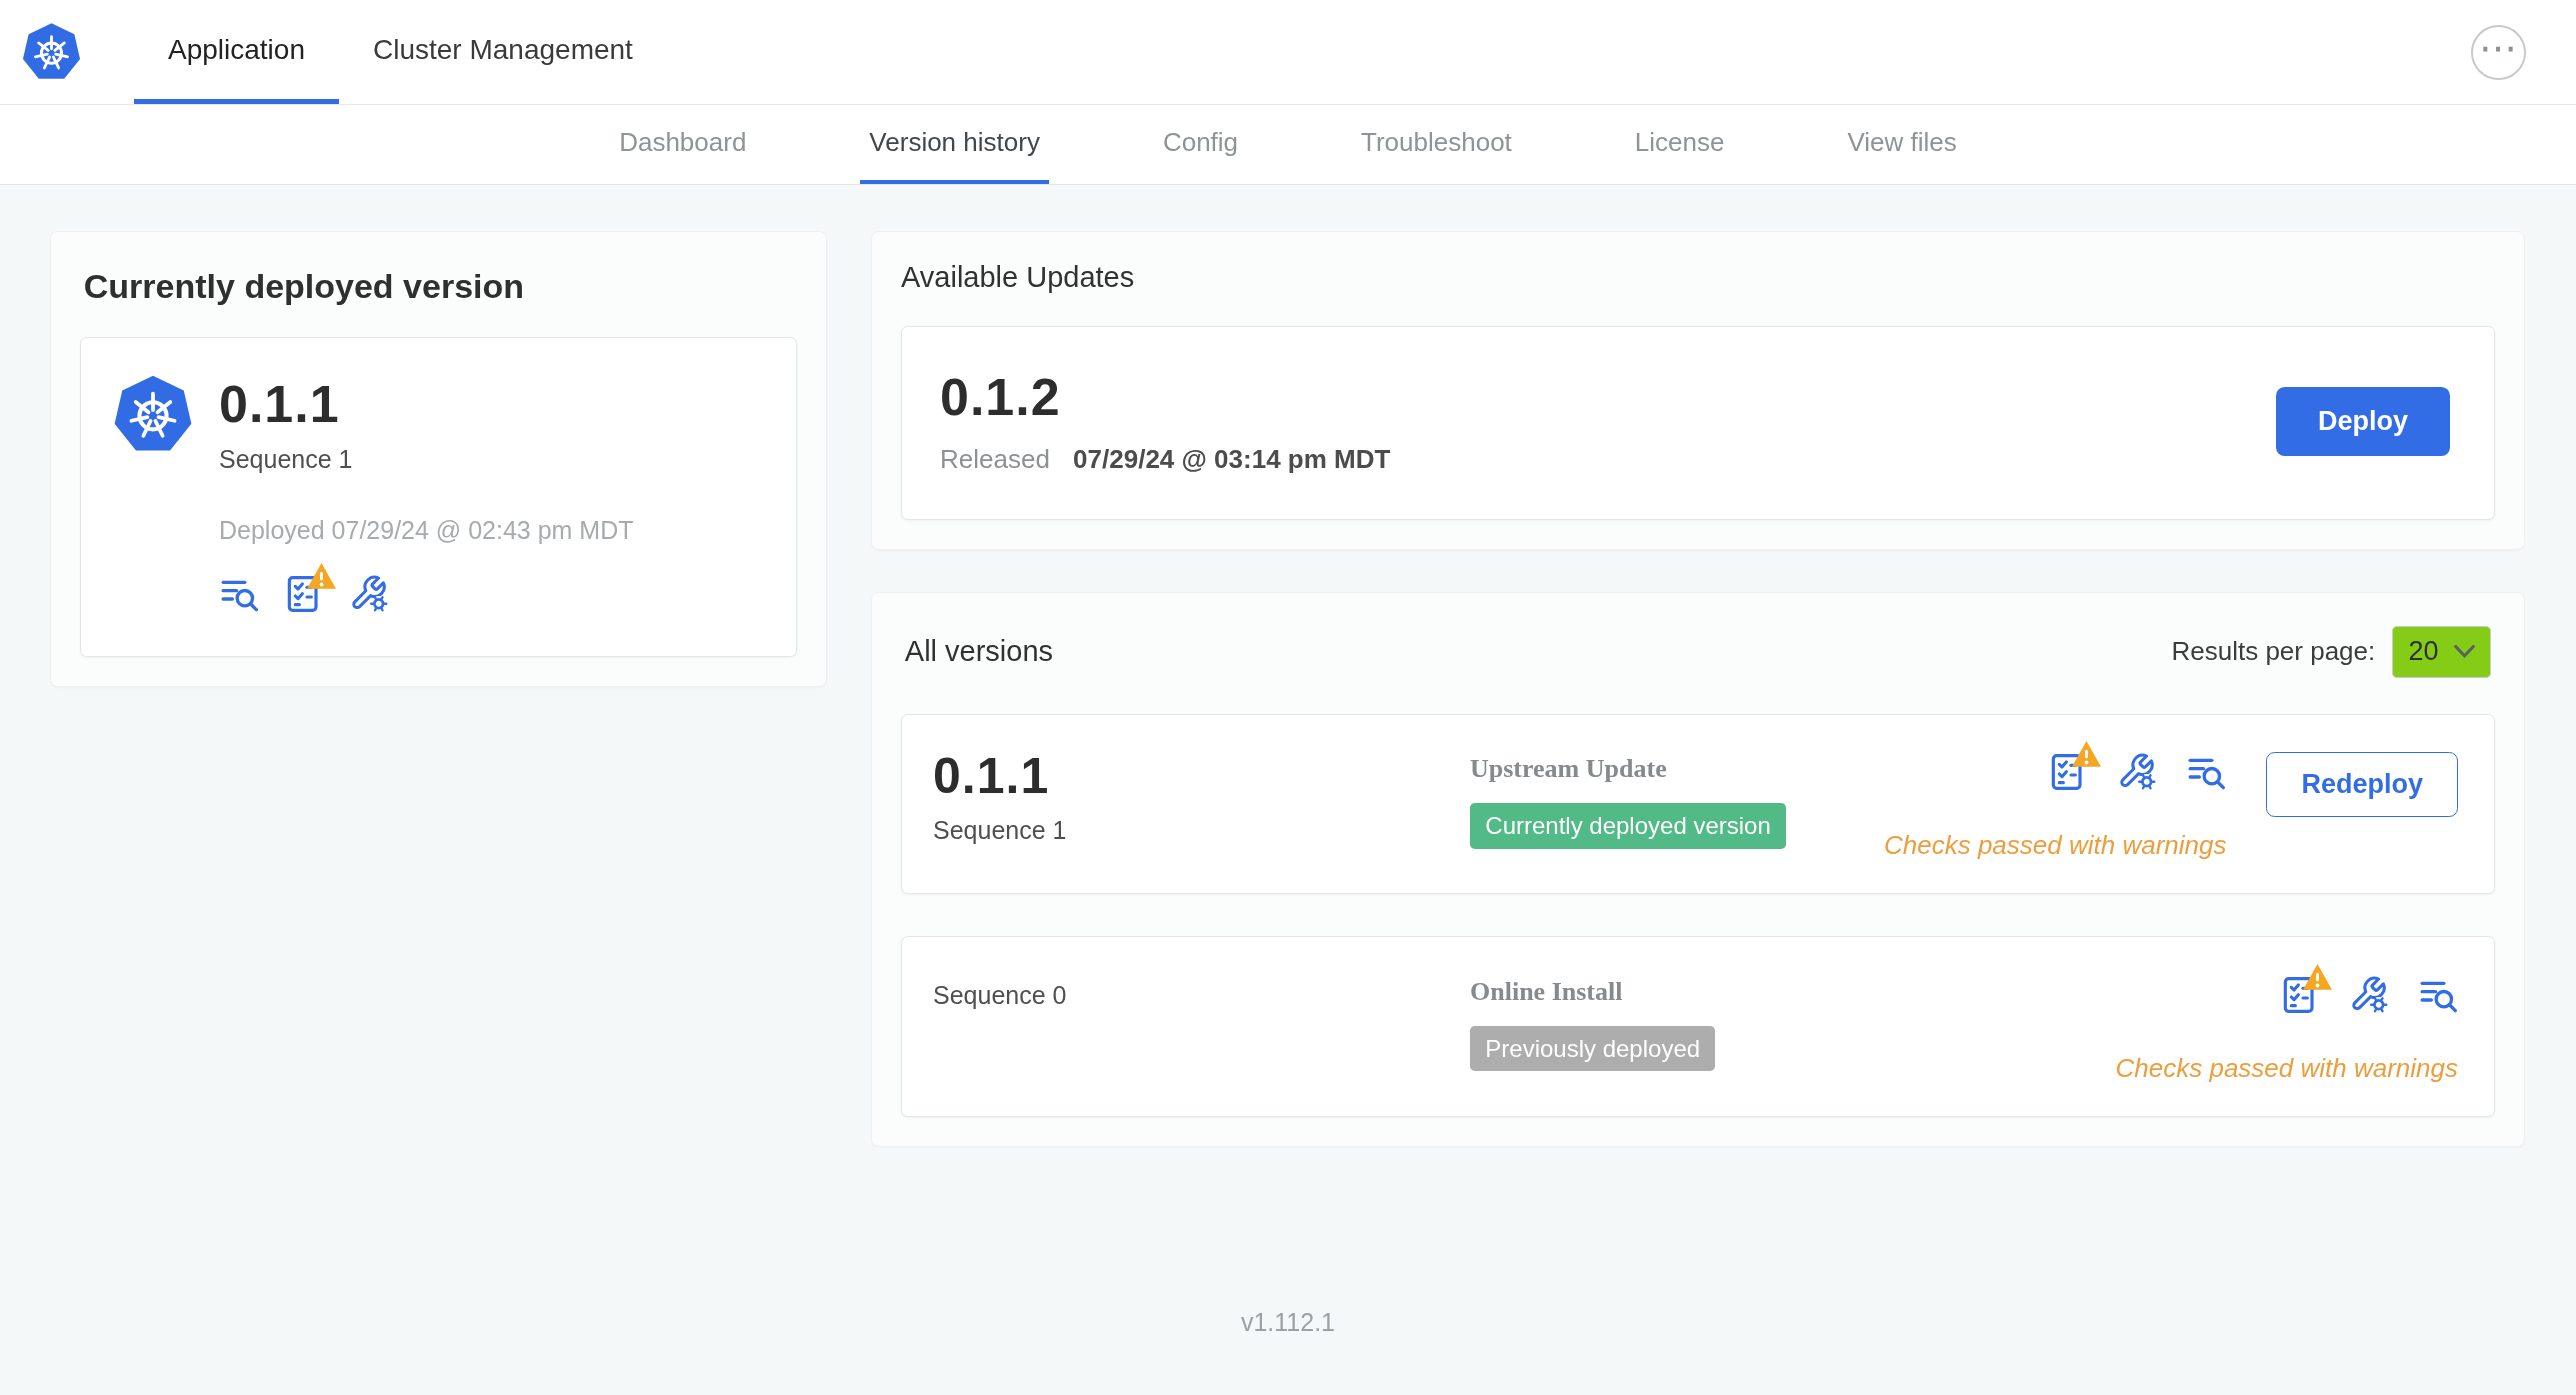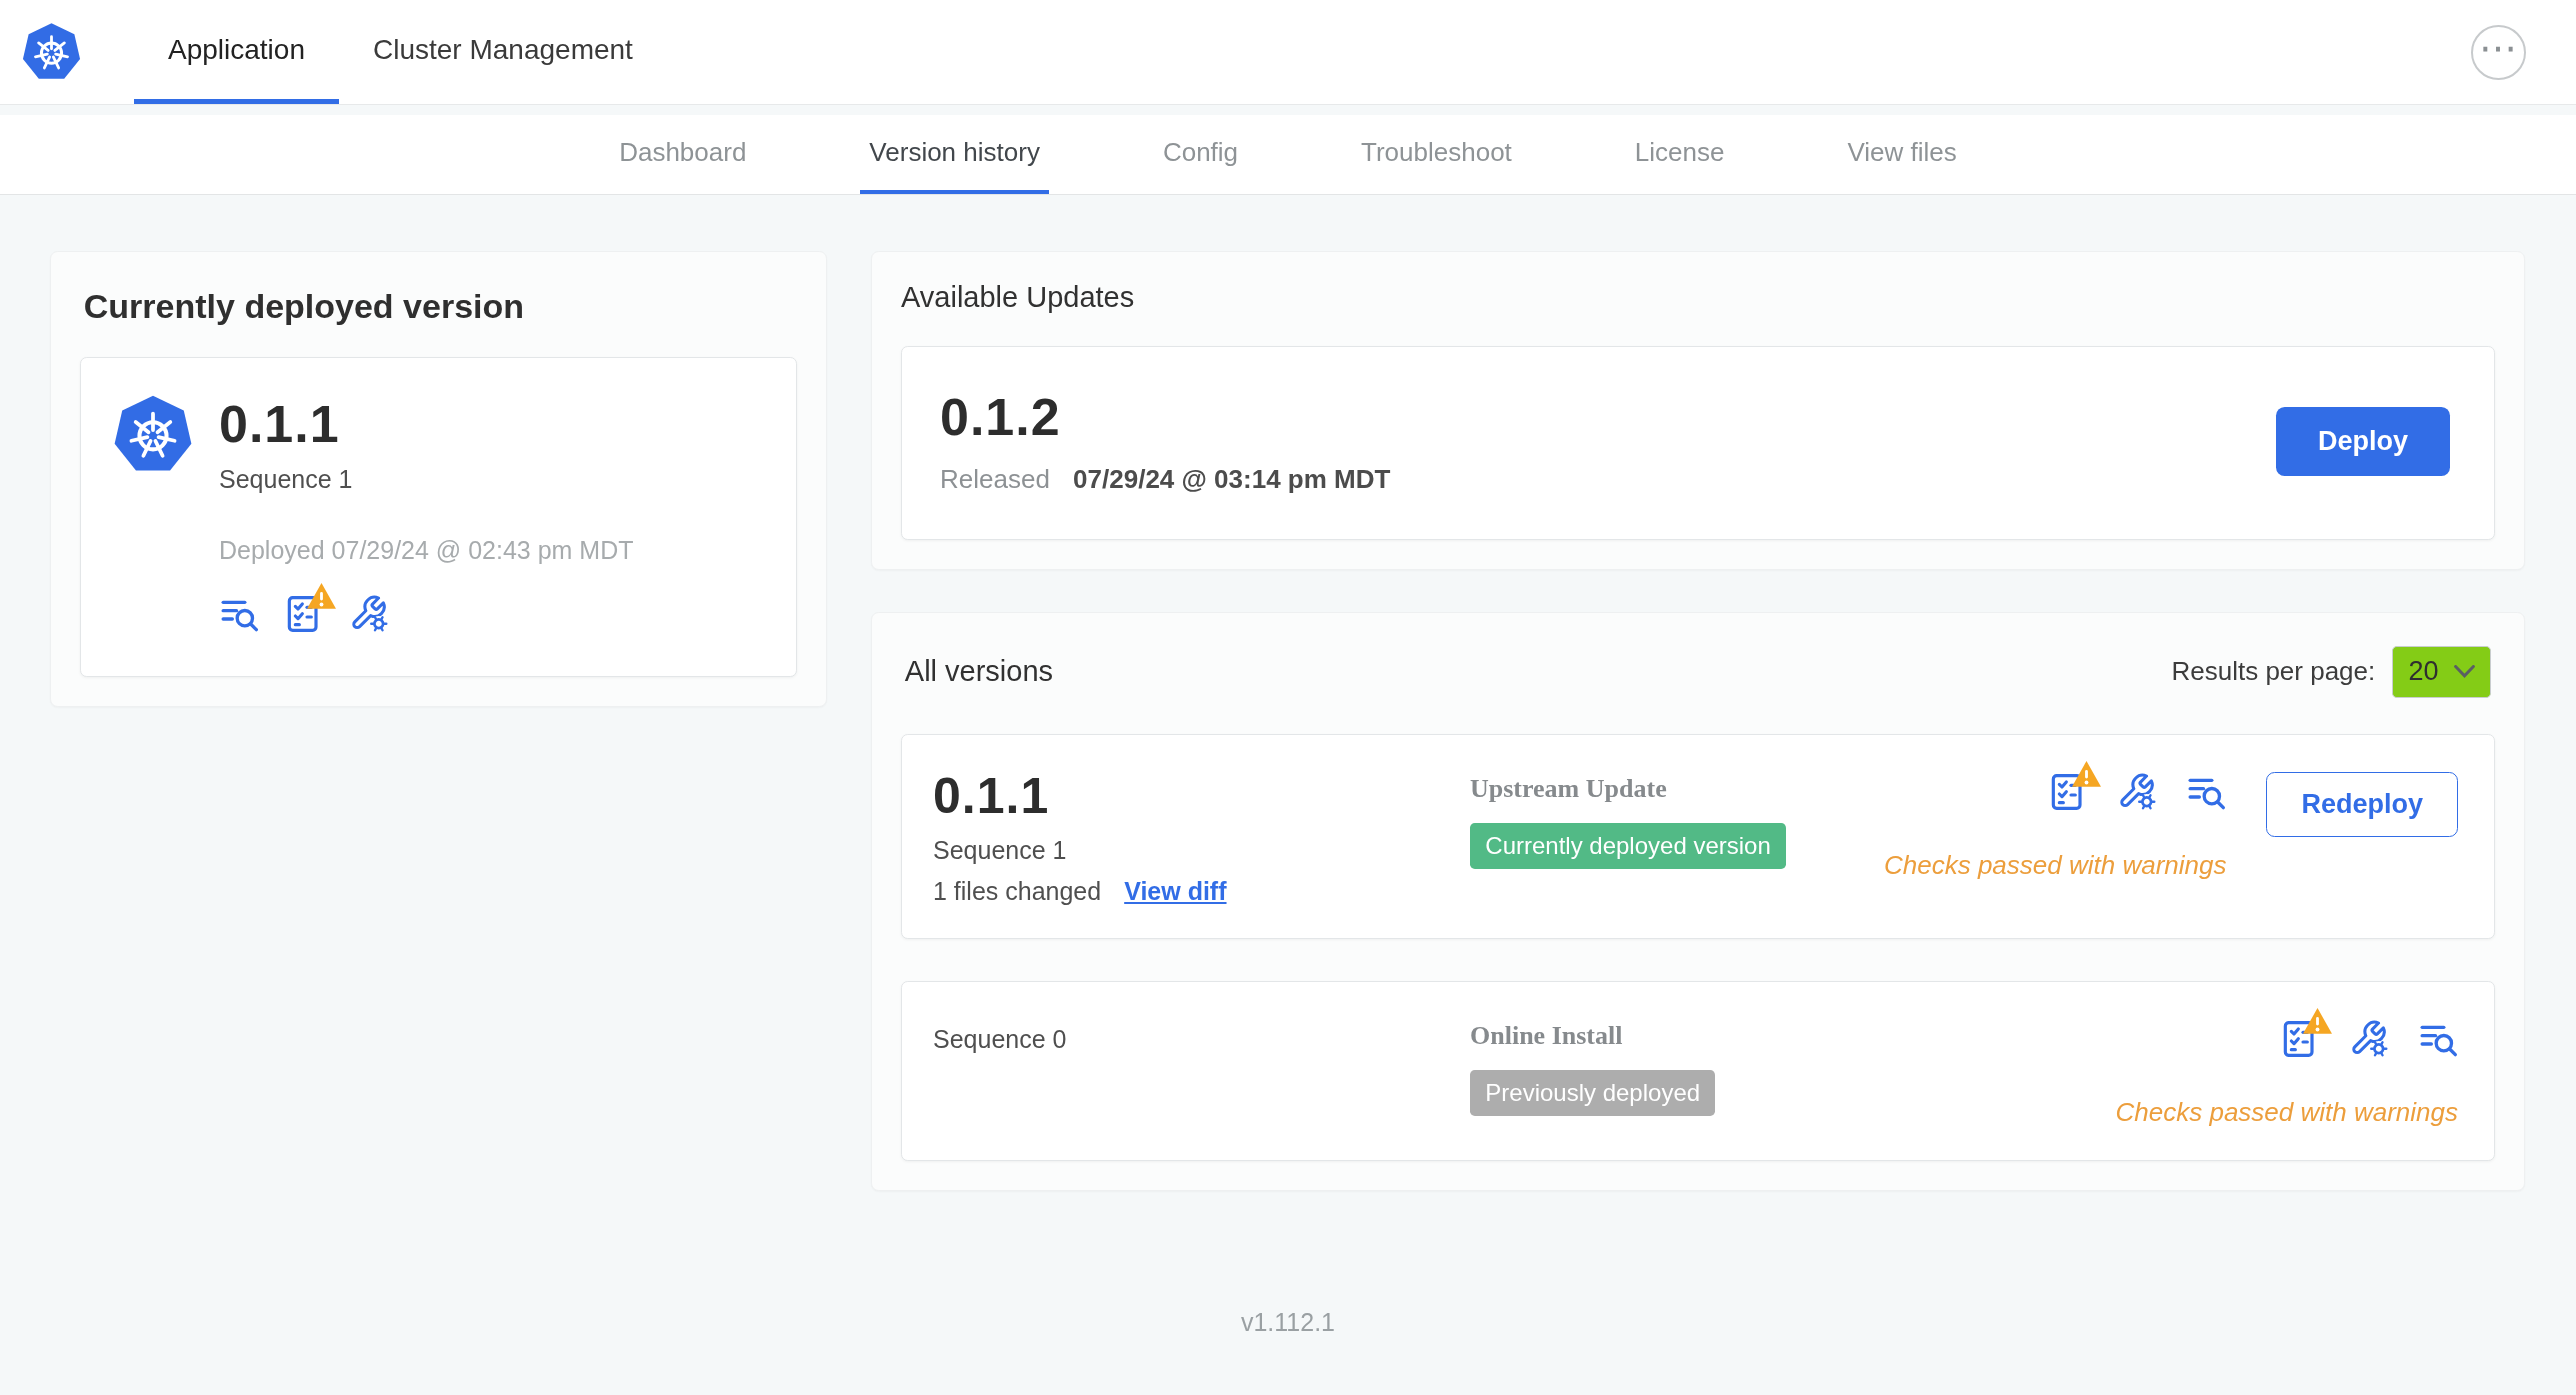--- a/index.html
+++ b/index.html
@@ -11,21 +11,21 @@
     --warn-tri:#F5A623;
   }
   *{box-sizing:border-box;margin:0;padding:0;}
   html,body{width:2576px;height:1396px;}
   body{
     font-family:"Liberation Sans", sans-serif;
     background:#f5f8f9;
     color:#323232;
     overflow:hidden;
   }
-  .screen{width:2576px;height:1396px;display:flex;flex-direction:column;overflow:hidden;gap:10px;}
+  .screen{width:2576px;height:1396px;display:flex;flex-direction:column;overflow:hidden;}
 
   
   .topbar{
     height:105px;flex:0 0 105px;background:#fff;border-bottom:1.9px solid #e7e9ea;
     display:flex;align-items:stretch;padding-left:21px;
   }
   .logo{align-self:center;width:61px;height:61px;margin-right:52px;display:flex;}
   .logo svg{width:61px;height:61px;}
   .app-tabs{display:flex;align-items:stretch;}
   .app-tab{
@@ -306,24 +306,20 @@
                   <use href="#icon-chevron-down"></use>
                 </svg>
             </div>
           </div>
         </div>
 
         <div class="panel vrow">
           <div class="vcol-left">
             <div class="ver-big">0.1.1</div>
             <div class="seq">Sequence 1</div>
-            <div class="files-line">
-              <span class="files">1 files changed</span>
-              <a class="view-diff">View diff</a>
-            </div>
           </div>
           <div class="vcol-mid">
             <div class="src">Upstream Update</div>
             <span class="badge green">Currently deployed version</span>
           </div>
           <div class="vcol-right">
             <div class="checks">
               <div class="icon-row">
                 <span class="ic">
                   <svg viewBox="0 0 42 42" width="40" height="40">

